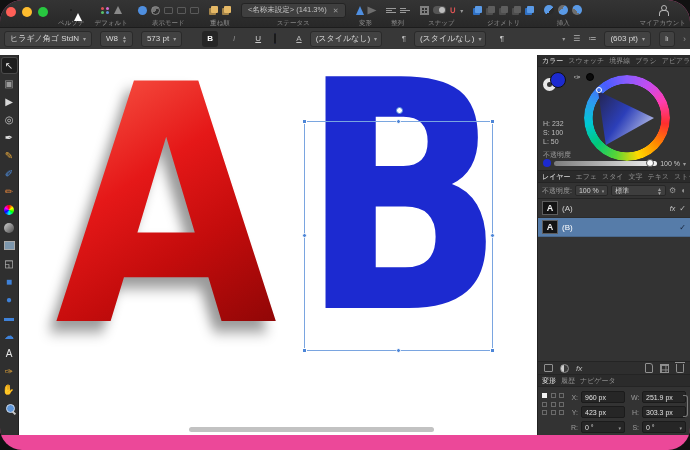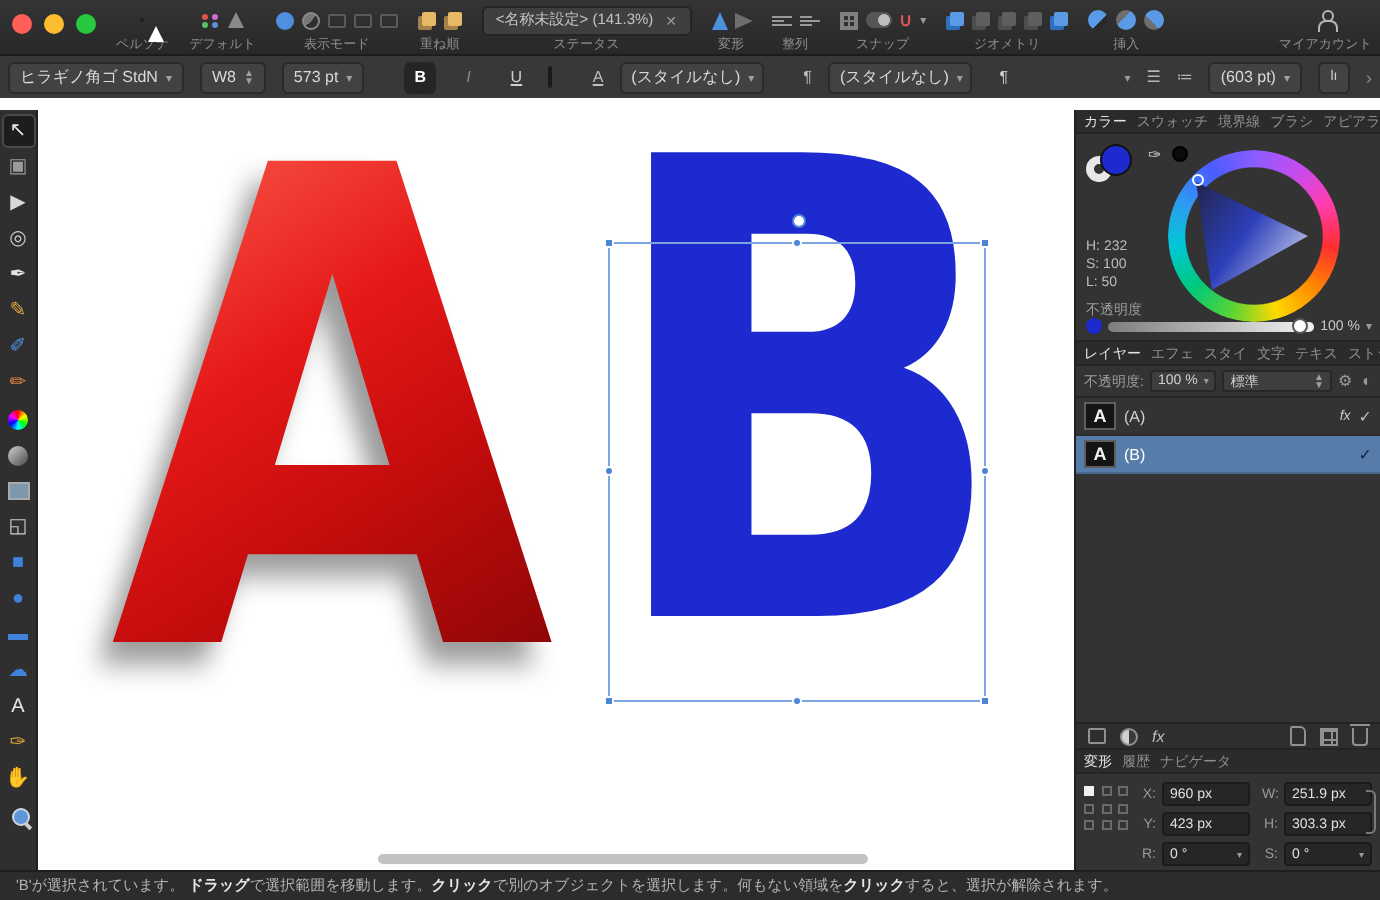--- a/index.html
+++ b/index.html
@@ -1,20 +1,20 @@
 <!DOCTYPE html>
 <html><head>
 <meta charset="utf-8">
 <style>
   * { margin:0; padding:0; box-sizing:border-box; }
   html,body { background:#111; }
   .window {
     position:relative; width:690px; height:450px; overflow:hidden;
     background:#ec4899; font-family:"Liberation Sans", sans-serif;
-    color:#cfcfcf; user-select:none;
+    color:#cfcfcf; user-select:none;border-radius:22px;
   }
   
   .titlebar {
     position:absolute; left:0; top:0; width:690px; height:28px;
     background:linear-gradient(#343434,#282828); border-bottom:1px solid #1c1c1c;
     display:flex; align-items:flex-end; padding:0 4px 1px 6px; gap:10px;
   }
   .lights { display:flex; gap:6px; align-items:center; margin-bottom:9px; }
   .light { width:10px; height:10px; border-radius:50%; }
   .tb-group { display:flex; flex-direction:column; align-items:center; justify-content:flex-end; }
@@ -546,16 +546,13 @@
                 <span>0 °</span>
                 <span class="caret"></span>
               </span>
           </div>
         </div>
         <span class="tf-link" style="top:8px"></span>
       </div>
     </div>
   </div>
 
-  <div class="statusbar">
-    <span><span>'B'が選択されています。 </span><span class="b">ドラッグ</span><span>で選択範囲を移動します。</span><span class="b">クリック</span><span>で別のオブジェクトを選択します。何もない領域を</span><span class="b">クリック</span><span>すると、選択が解除されます。</span></span>
-  </div>
 </div>
 
 </body></html>

